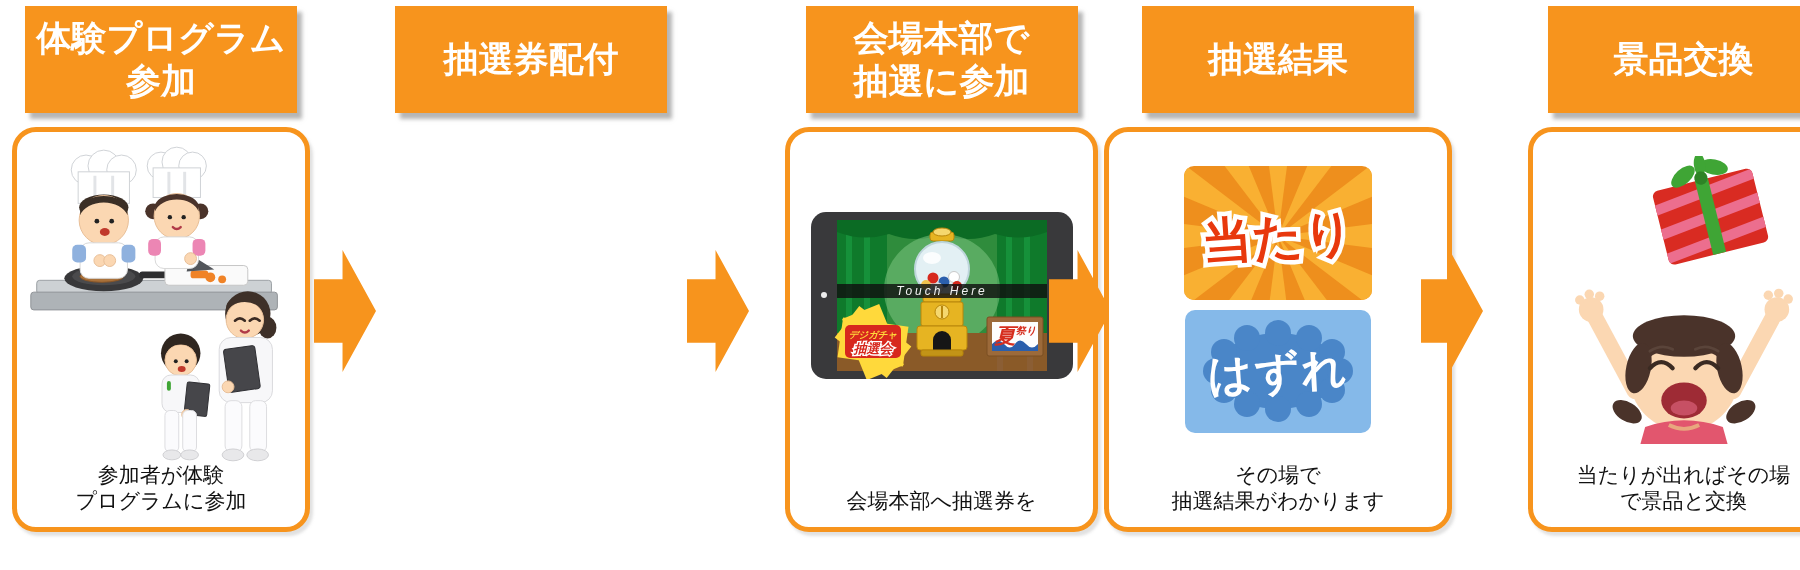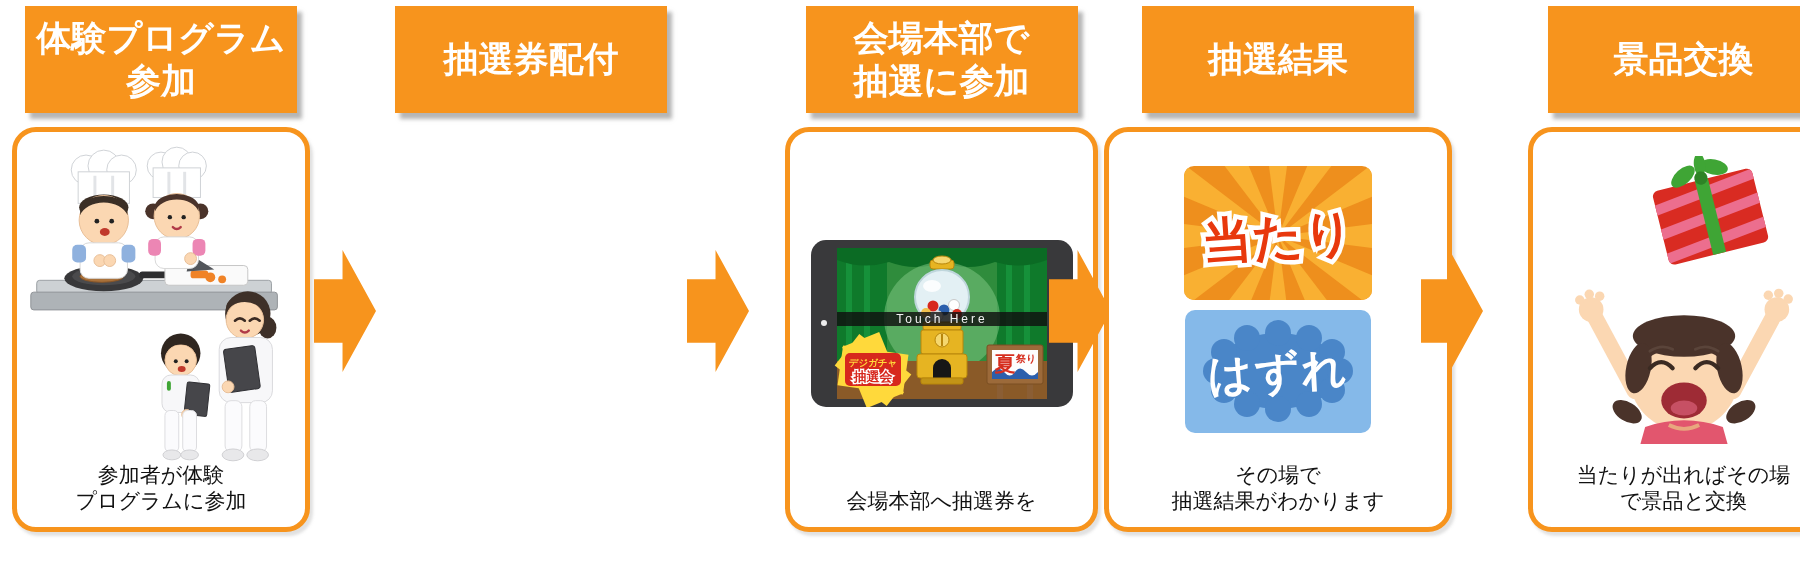--- a/index.html
+++ b/index.html
@@ -18,21 +18,21 @@
        display:flex;flex-direction:column;justify-content:center;align-items:center;
        font-weight:bold;font-size:35px;line-height:1.22;text-align:center;
        box-shadow:5px 6px 4px rgba(120,120,120,.55);}
   .hdr span{display:block;}
 
   .box{position:absolute;top:127px;left:0;right:0;height:395px;background:#fff;
        border:5px solid #F7941D;border-radius:24px;
        box-shadow:3px 4px 3px rgba(170,170,170,.35);}
 
   .illo{position:absolute;left:0;right:0;display:flex;flex-direction:column;align-items:center;}
-  .illo-1{top:8px;}  .illo-2{top:104px;} .illo-3{top:108px;}
+  .illo-1{top:8px;}  .illo-2{top:104px;} .illo-3{top:80px;font-style:italic;}
   .illo-4{top:34px;} .illo-4 .gap{height:10px;} .illo-5{top:24px;}
 
   .cap{position:absolute;bottom:12px;left:-4px;right:-4px;text-align:center;
        font-size:21px;line-height:1.27;color:#111;}
   .cap span{display:block;}
 
   .arrow{position:absolute;top:250px;width:62px;height:122px;background:#F7941D;
          clip-path:polygon(0 24%,46% 24%,46% 0,100% 50%,46% 100%,46% 76%,0 76%);}
   .a1{left:314px;} .a2{left:687px;} .a3{left:1049px;} .a4{left:1421px;}
 

